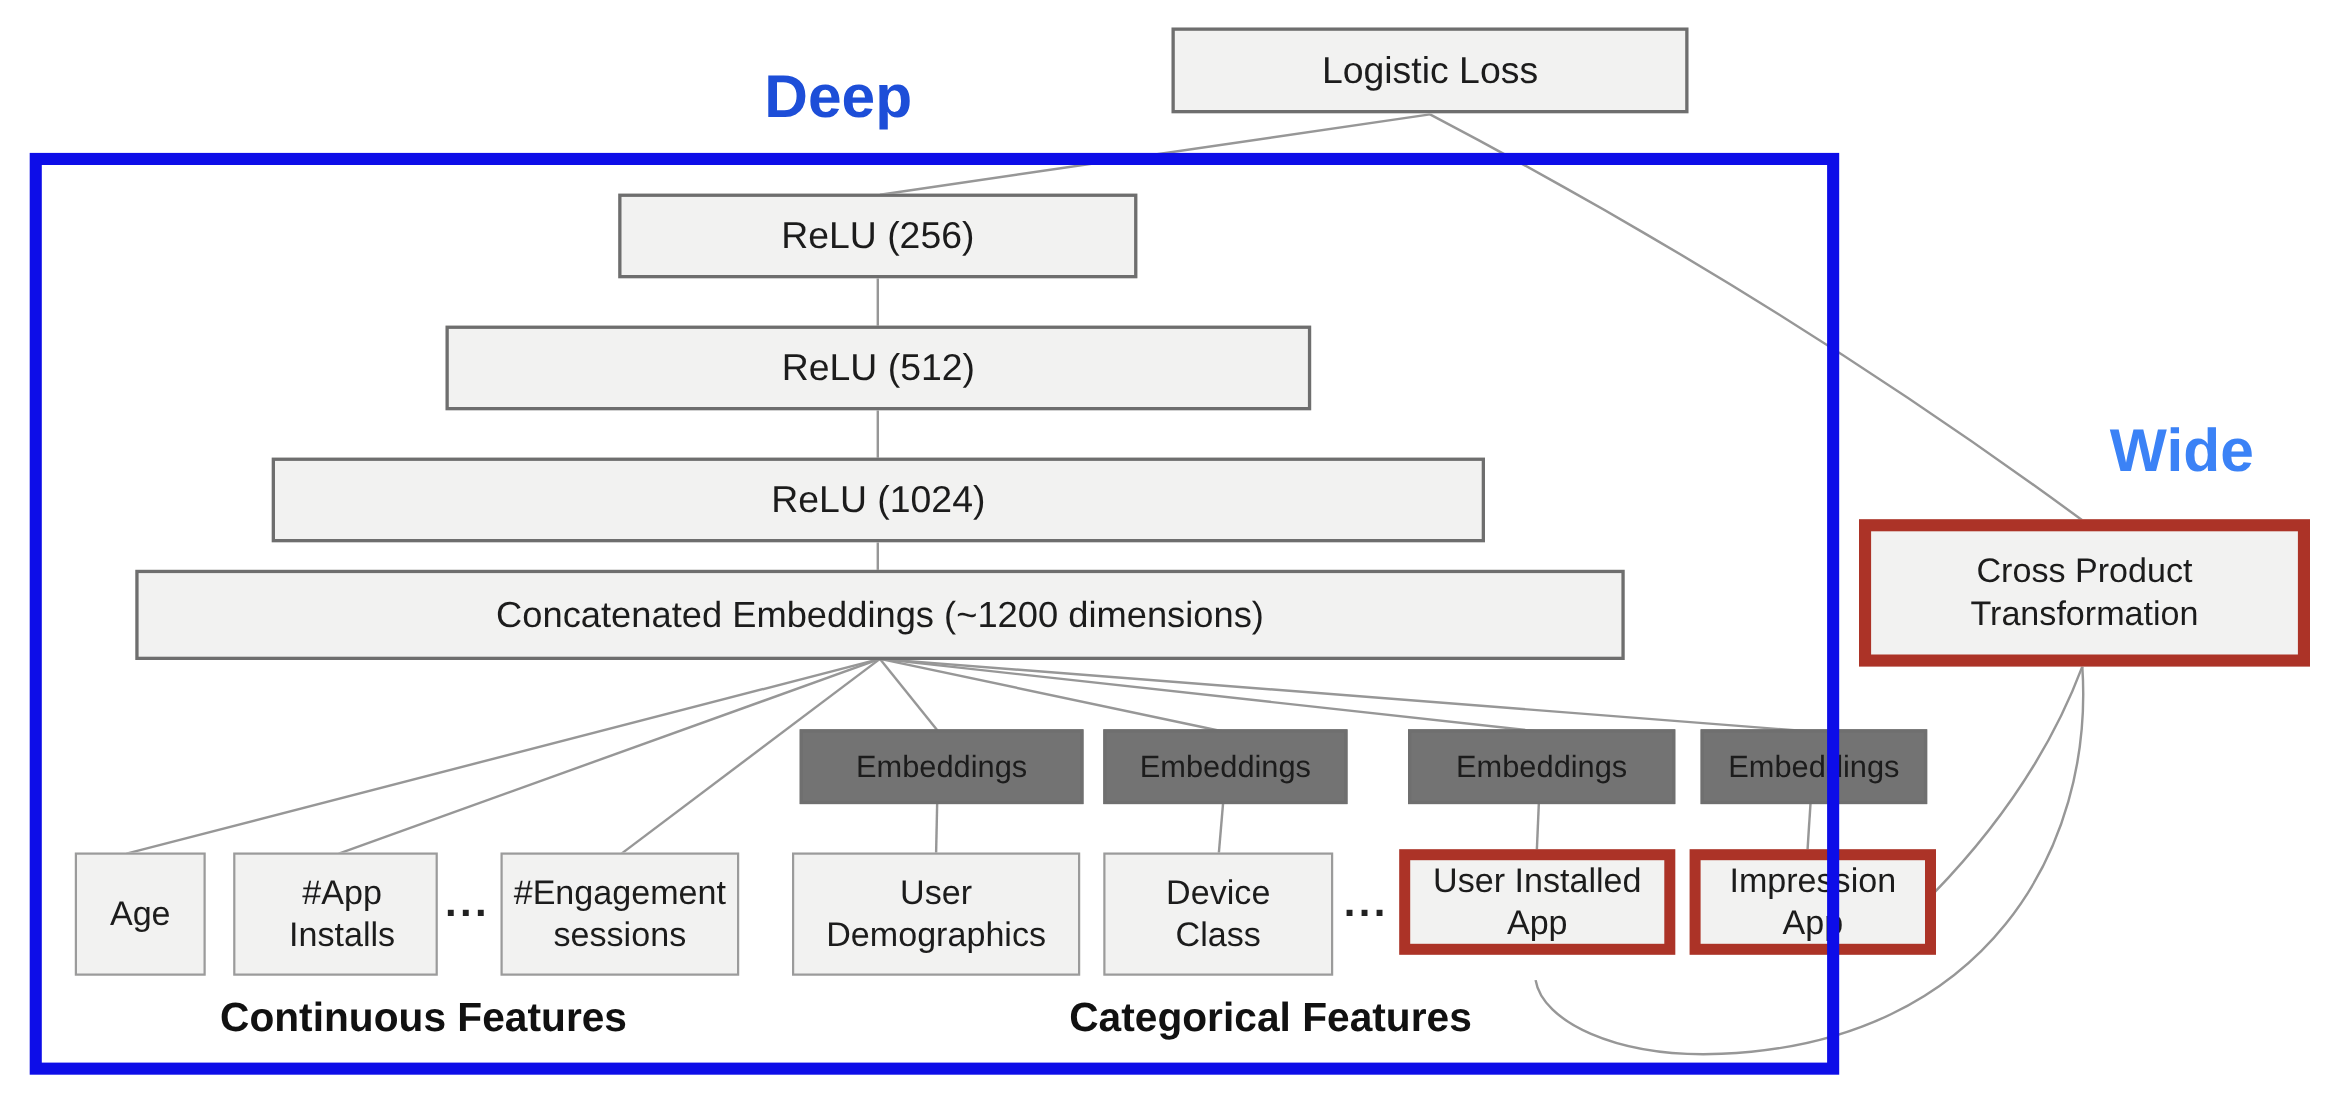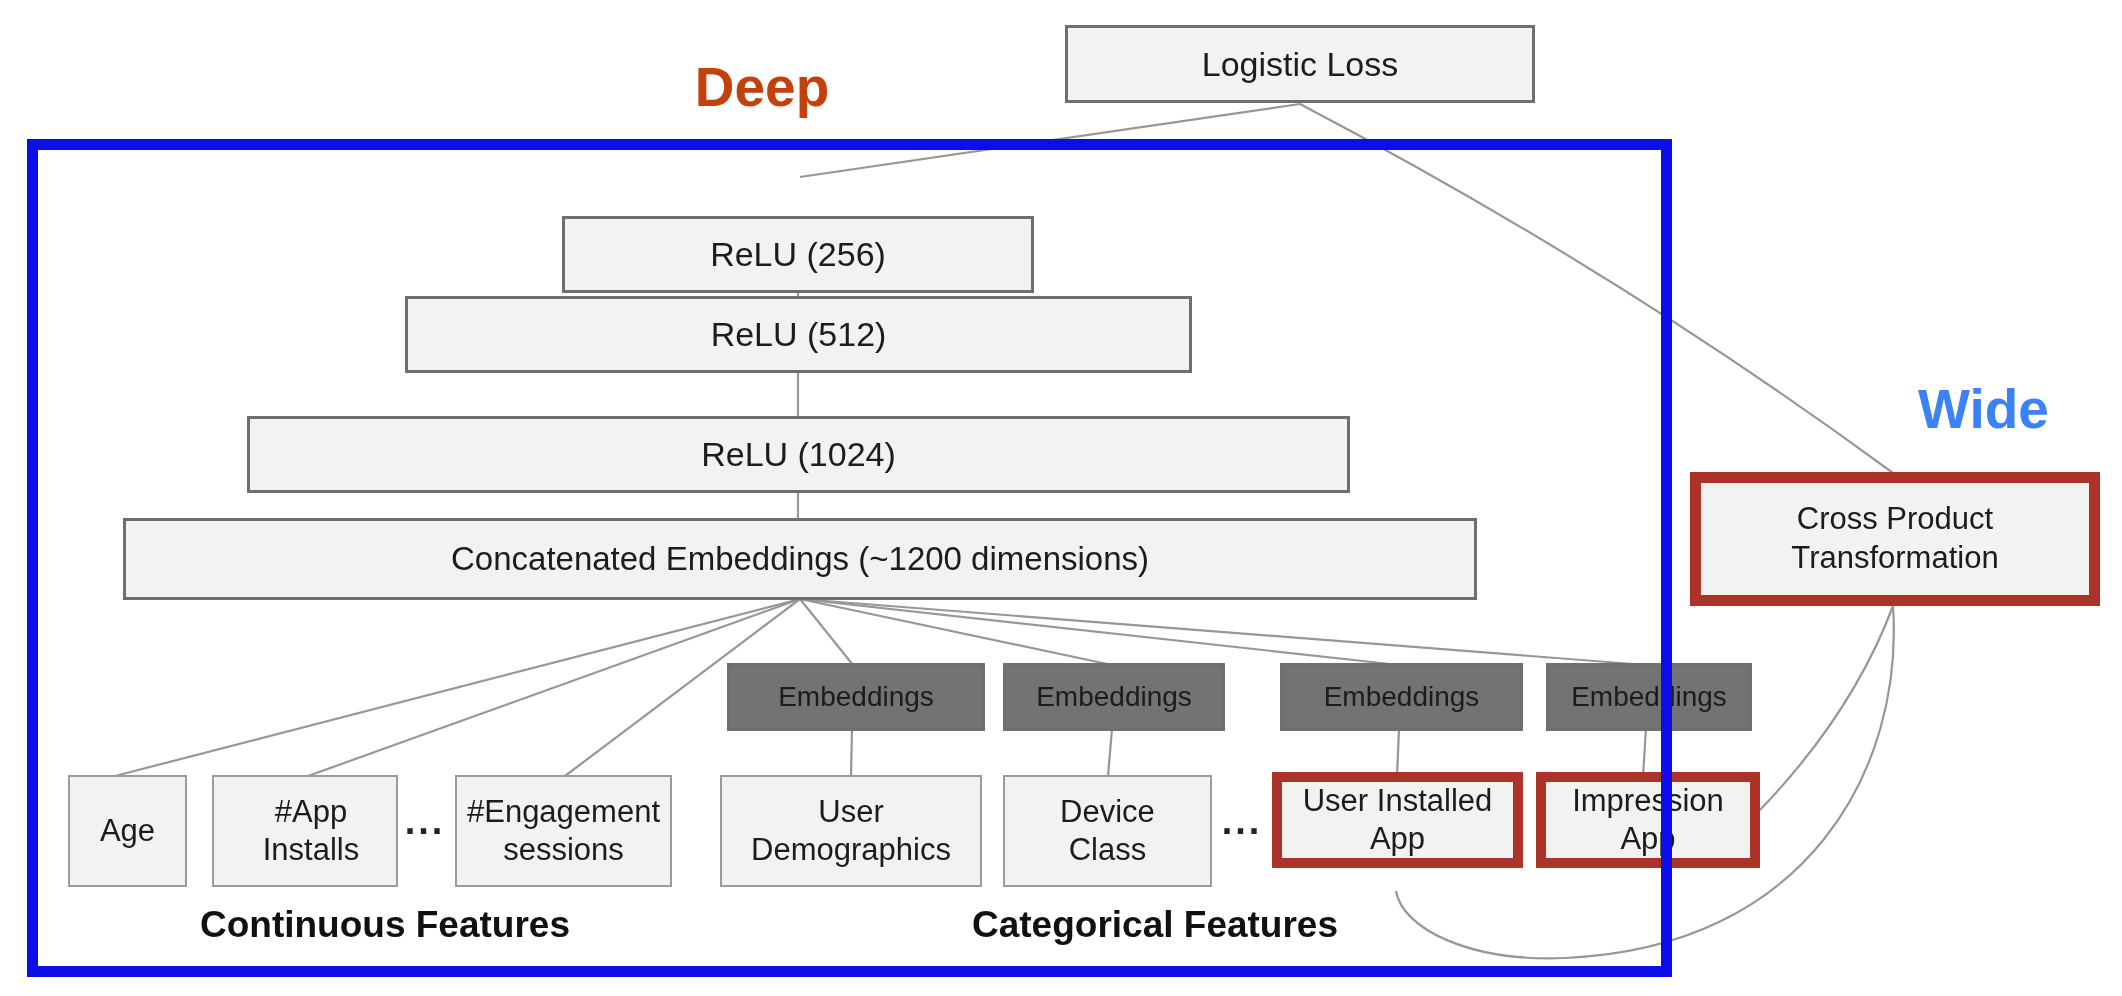--- a/index.html
+++ b/index.html
@@ -55,21 +55,21 @@
     text-align:center;line-height:1.0;
   }
   .dots{
     position:absolute;
     font-weight:bold;font-size:38px;letter-spacing:3px;color:#222;
     text-align:center;
   }
 
   
   #n-loss{left:1065px;top:25px;width:470px;height:78px;}
-  #n-relu256{left:562px;top:176px;width:472px;height:77px;margin-top:40px;}
+  #n-relu256{left:562px;top:176px;width:472px;height:77px;}
   #n-relu512{left:405px;top:296px;width:787px;height:77px;}
   #n-relu1024{left:247px;top:416px;width:1103px;height:77px;}
   #n-concat{left:123px;top:518px;width:1354px;height:82px;font-size:33px;}
 
   
   #e1{left:727px;width:258px;}
   #e2{left:1003px;width:222px;}
   #e3{left:1280px;width:243px;}
   #e4{left:1546px;width:206px;}
 
@@ -82,21 +82,21 @@
   #f-uia{left:1272px;width:251px;}
   #f-imp{left:1536px;width:224px;}
   #dots1{left:396px;top:800px;width:58px;}
   #dots2{left:1213px;top:800px;width:58px;}
 
   
   #n-cross{left:1690px;top:472px;width:410px;height:134px;border:11px solid #ac3327;font-size:31px;line-height:1.25;}
 
   #frame-deep{left:27px;top:139px;width:1645px;height:838px;}
 
-  #lbl-deep{left:652px;top:60px;width:220px;color:#c2410c;}
+  #lbl-deep{left:652px;top:60px;width:220px;color:#1d4ed8;}
   #lbl-wide{left:1896px;top:382px;width:175px;color:#3b82f6;}
   #lbl-cont{left:160px;top:904px;width:450px;}
   #lbl-cat{left:930px;top:904px;width:450px;}
 </style>
 </head>
 <body>
 
 <div class="canvas">
 
   <svg class="wires" viewBox="0 0 2122 996">

